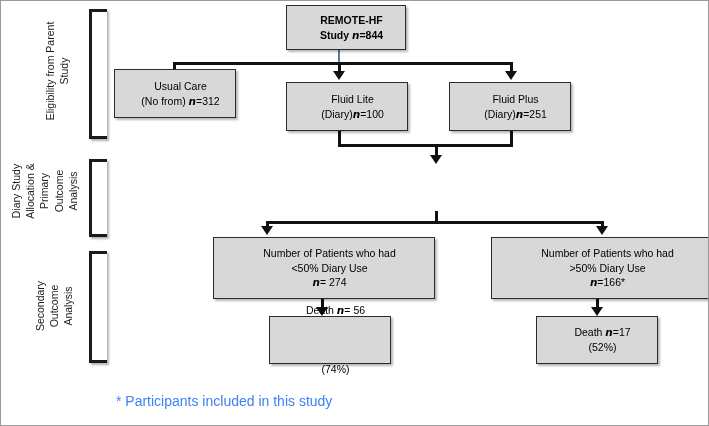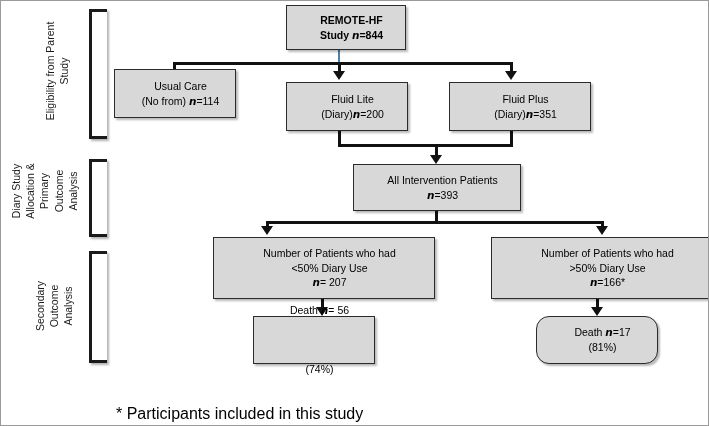--- a/index.html
+++ b/index.html
@@ -82,25 +82,24 @@
     text-align: center;
     z-index: 4;
   }
   .vlabel .ln { display: block; }
 
   
   #footnote {
     position: absolute;
     left: 115px;
     top: 392px;
-    font-size: 16px;
-    color: #000000;
+    font-size: 14px;
+    color: #3b82f6;
     white-space: nowrap;
     z-index: 6;
-    margin-top: 12px;
   }
 </style>
 </head>
 <body>
 
 <div id="canvas">
 
   <div class="bracket" style="left:88px; top:8px; width:18px; height:130px;"></div>
   <div class="bracket" style="left:88px; top:158px; width:18px; height:78px;"></div>
   <div class="bracket" style="left:88px; top:250px; width:18px; height:112px;"></div>
@@ -151,55 +150,51 @@
   <div class="conn v" style="left:595px; top:298px; height:10px;"></div>
   <div class="arrow" style="left:590px; top:306px;"></div>
 
   <div class="node bold" style="left:285px; top:4px; width:120px; height:45px;">
     <span class="ln">REMOTE-HF</span>
     <span class="ln"><span>Study </span><span class="it">n</span><span>=844</span></span>
   </div>
 
   <div class="node" style="left:113px; top:68px; width:122px; height:49px;">
     <span class="ln">Usual Care</span>
-    <span class="ln"><span>(No from) </span><span class="it">n</span><span>=114</span></span>
+    <span class="ln"><span>(No from) </span><span class="it">n</span><span>=312</span></span>
   </div>
 
   <div class="node" style="left:285px; top:81px; width:122px; height:49px;">
     <span class="ln">Fluid Lite</span>
-    <span class="ln"><span>(Diary)</span><span class="it">n</span><span>=200</span></span>
-  </div>
-
-  <div class="node" style="left:448px; top:81px; width:142px; height:49px;">
+    <span class="ln"><span>(Diary)</span><span class="it">n</span><span>=100</span></span>
+  </div>
+
+  <div class="node" style="left:448px; top:81px; width:122px; height:49px;">
     <span class="ln">Fluid Plus</span>
-    <span class="ln"><span>(Diary)</span><span class="it">n</span><span>=351</span></span>
-  </div>
-
-  <div class="node" style="left:352px; top:163px; width:168px; height:47px;">
-    <span class="ln">All Intervention  Patients</span>
-    <span class="ln"><span></span><span class="it">n</span><span>=393</span></span>
-  </div>
+    <span class="ln"><span>(Diary)</span><span class="it">n</span><span>=251</span></span>
+  </div>
+
 
   <div class="node" style="left:212px; top:236px; width:222px; height:62px;">
     <span class="ln">Number  of Patients who had</span>
     <span class="ln">&lt;50% Diary Use</span>
-    <span class="ln"><span></span><span class="it">n</span><span>= 207</span></span>
+    <span class="ln"><span></span><span class="it">n</span><span>= 274</span></span>
   </div>
 
   <div class="node" style="left:490px; top:236px; width:222px; height:62px;">
     <span class="ln">Number  of Patients who had</span>
     <span class="ln">&gt;50% Diary Use</span>
     <span class="ln"><span></span><span class="it">n</span><span>=166*</span></span>
   </div>
 
-  <div class="node" style="left:252px; top:315px; width:122px; height:48px;gap:44px;">
+  <div class="node" style="left:268px; top:315px; width:122px; height:48px;gap:44px;">
     <span class="ln"><span>Death </span><span class="it">n</span><span>= 56</span></span>
     <span class="ln">(74%)</span>
   </div>
 
-  <div class="node" style="left:535px; top:315px; width:122px; height:48px;border-radius:13px;">
+  <div class="node" style="left:535px; top:315px; width:122px; height:48px;">
     <span class="ln"><span>Death </span><span class="it">n</span><span>=17</span></span>
-    <span class="ln">(81%)</span>
+    <span class="ln">(52%)</span>
   </div>
 
   <div id="footnote">* Participants included in this study</div>
 
 </div>
 
 </body></html>

